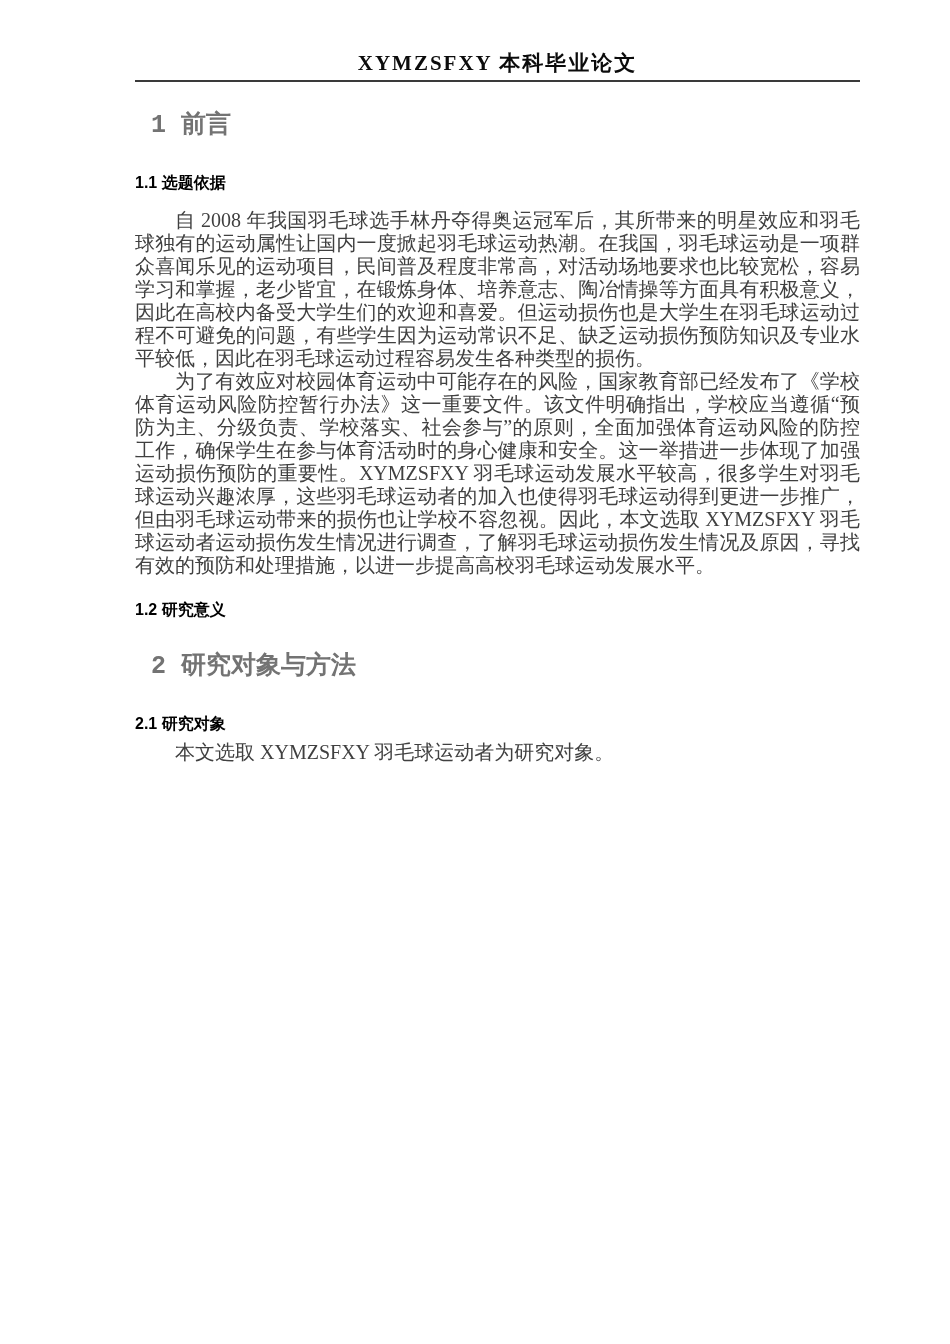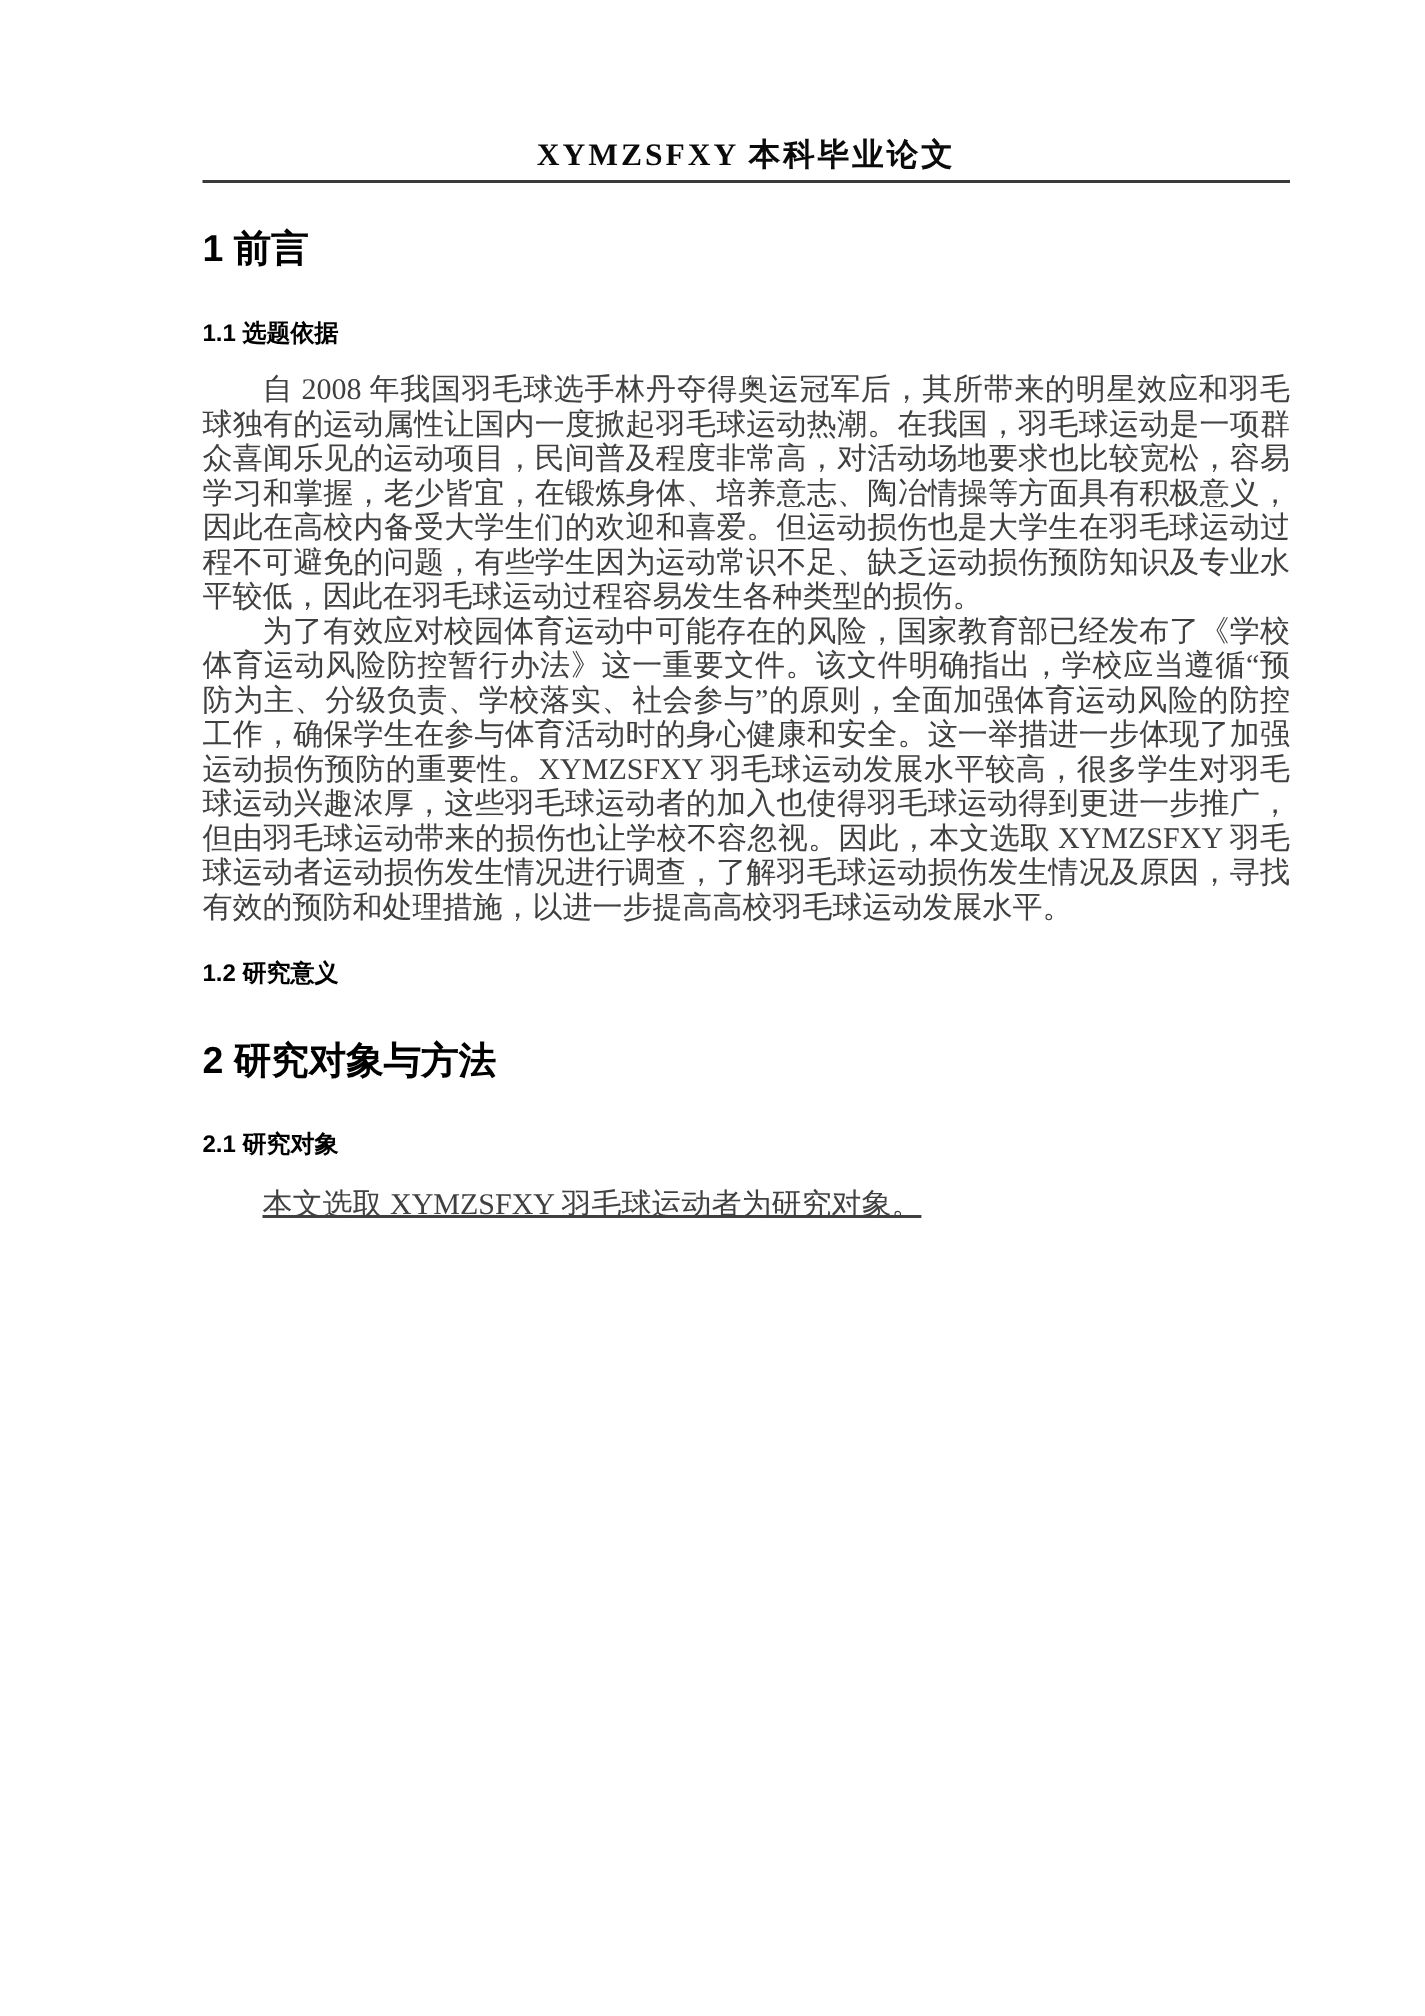--- a/index.html
+++ b/index.html
@@ -8,47 +8,47 @@
     background: #ffffff;
   }
   .page {
     position: relative;
     width: 950px;
     height: 1098px;
     background: #ffffff;
     color: #0b0b0b;
     font-family: "Liberation Serif", "DejaVu Serif", serif;
     box-sizing: border-box;
-    padding-top: 90px;
+    padding-top: 50px;
     overflow: hidden;
   }
   .content {
     width: 725px;
     margin-left: 135px;
   }
   .doc-header {
     text-align: center;
     font-size: 21px;
     line-height: 26px;
     font-weight: 700;
     letter-spacing: 2px;
     font-family: "Liberation Serif", "DejaVu Serif", serif;
   }
   .header-rule {
     height: 0;
     border-bottom: 2px solid #3a3a3a;
     margin-top: 4px;
   }
   h1.doc-h1 {
-    font-family: Liberation Sans, sans-serif;
+    font-family: Liberation Mono, monospace;
     font-weight: 700;
     font-size: 25px;
     line-height: 36px;
-    margin: 26px 0 0 0;
-    color: #000000;
+    margin: 26px 0 0 16px;
+    color: #737373;
   }
   h2.doc-h2 {
     font-family: "Liberation Sans", "DejaVu Sans", sans-serif;
     font-weight: 700;
     font-size: 16px;
     line-height: 34px;
     margin: 22px 0 0 0;
     color: #000000;
   }
   h2.doc-h2.tight { margin-top: 16px; }
@@ -57,21 +57,21 @@
     line-height: 23px;
     text-align: justify;
     text-indent: 2em;
     margin: 0;
     word-break: normal;
     overflow-wrap: break-word;
     color: #404040;
   }
   p.doc-p.first { margin-top: 9px; }
   p.doc-p.after-h { margin-top: 8px; }
-  p.doc-p.last { margin-top: 11px; text-decoration: underline; }
+  p.doc-p.last { margin-top: 0; }
   h1.doc-h1.sec2 { margin-top: 22px; }
   h2.doc-h2.sec21 { margin-top: 22px; }
   .footer-page-number {
     position: absolute;
     left: 379px;
     top: 1231px;
     font-size: 18px;
     line-height: 20px;
     font-family: "Liberation Serif", "DejaVu Serif", serif;
     color: #000000;

